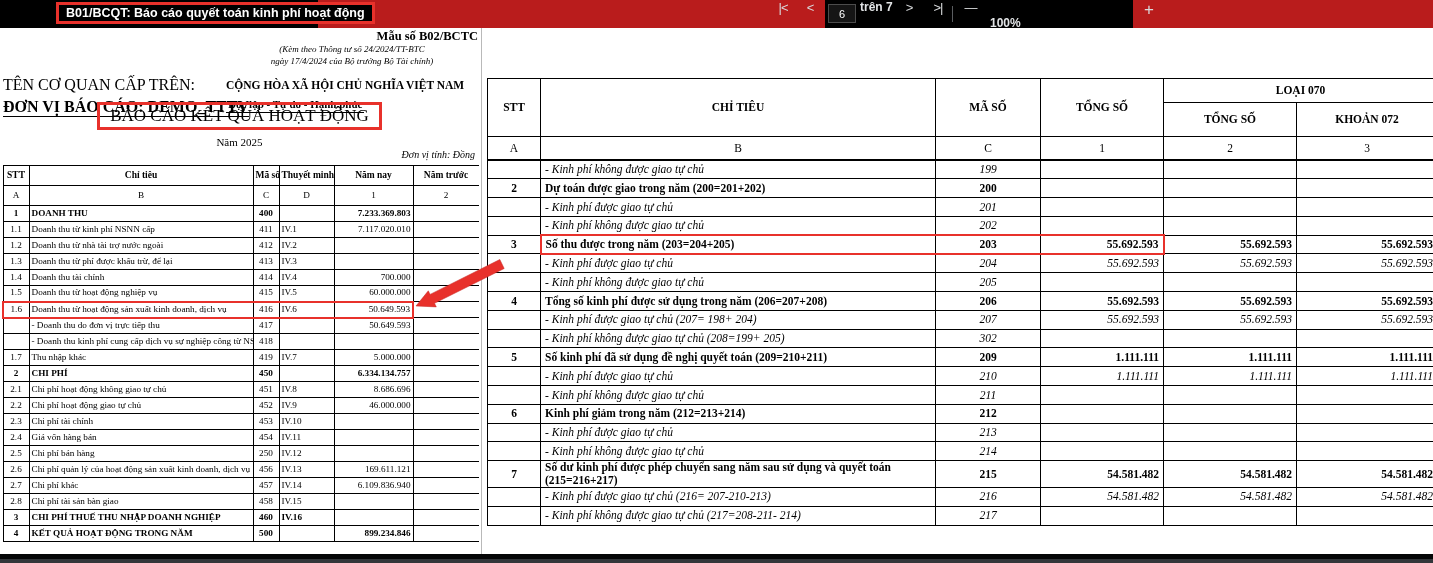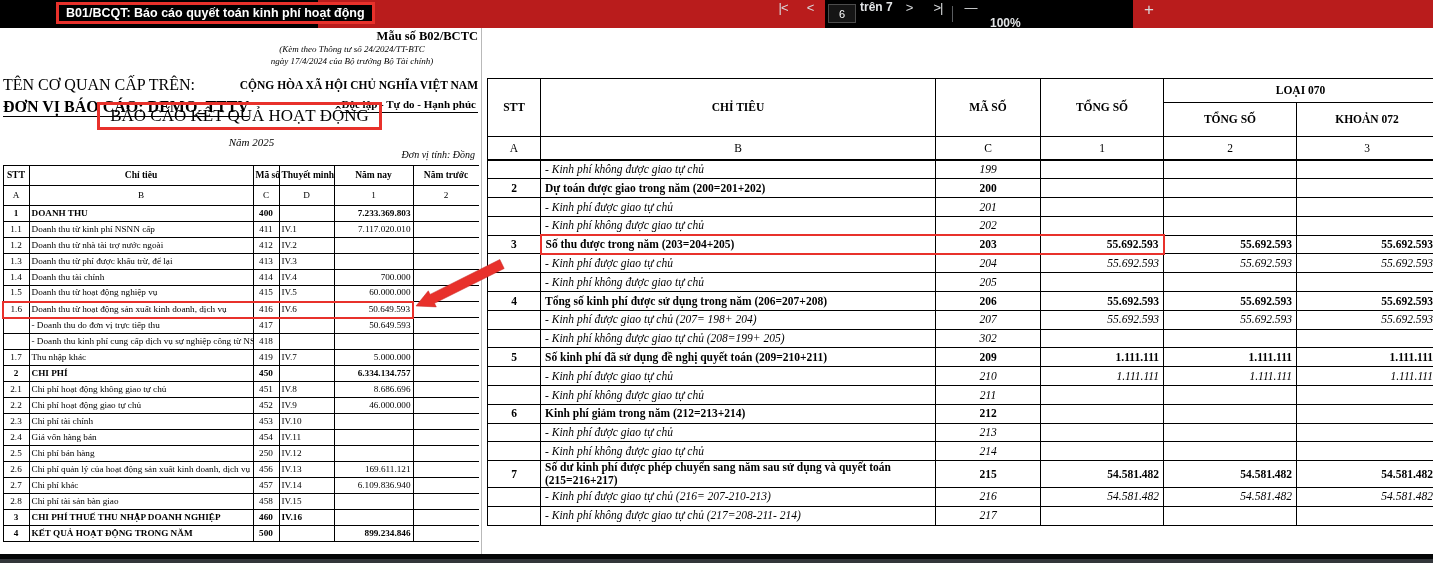--- a/index.html
+++ b/index.html
@@ -26,26 +26,26 @@
   .bottom-gray{position:absolute;left:0;top:559px;width:1433px;height:4px;background:#33363a;z-index:20;}
   .page{position:absolute;top:0;overflow:hidden;background:#fff;}
   .left-page{left:0;width:479px;height:526px;}
   .right-page{left:487px;width:946px;height:526px;}
   
   .form-block{position:absolute;left:226px;top:1px;width:252px;text-align:center;}
   .form-no{font-weight:bold;font-size:12.5px;text-align:right;}
   .form-note{font-style:italic;font-size:9px;line-height:1.3;}
   .agency{position:absolute;left:3px;top:46px;font-size:16px;line-height:1.35;}
   .agency .bold-u{font-weight:bold;border-bottom:1px solid #000;padding-bottom:1px;}
-  .motto{position:absolute;left:226px;top:50px;width:252px;text-align:right;line-height:1.3;}
+  .motto{position:absolute;left:226px;top:50px;width:252px;text-align:left;line-height:1.3;}
   .motto-1{font-weight:bold;font-size:11.5px;}
   .motto-2{font-weight:bold;font-size:11px;border-bottom:1px solid #000;display:inline-block;padding:0 2px 1px 2px;}
   .rep-title{position:absolute;left:0;top:74px;width:100%;text-align:center;}
   .rep-title span{display:inline-block;border:3px solid #e8312b;font-weight:normal;font-size:17px;padding:1px 10px;}
-  .rep-year{position:absolute;left:12px;top:108px;width:100%;text-align:center;font-style:italic;font-size:11px;}
+  .rep-year{position:absolute;left:0;top:108px;width:100%;text-align:center;font-size:11px;}
   .unit-note{position:absolute;right:4px;top:121px;font-style:italic;font-size:10px;}
   
   table{border-collapse:collapse;table-layout:fixed;}
   .ltab{position:absolute;left:2px;top:137px;width:476px;font-size:9.2px;line-height:1.05;}
   .ltab th,.ltab td{border:1px solid #000;padding:0 2px;overflow:hidden;white-space:nowrap;}
   .ltab th{font-size:9.5px;height:19px;}
   .ltab .subhead td{text-align:center;height:19px;}
   .ltab tbody tr{height:16px;}
   .rtab{position:absolute;left:0;top:50px;width:950px;font-size:11.5px;line-height:1.12;}
   .rtab th,.rtab td{border:1px solid #000;padding:0 4px;overflow:hidden;}

